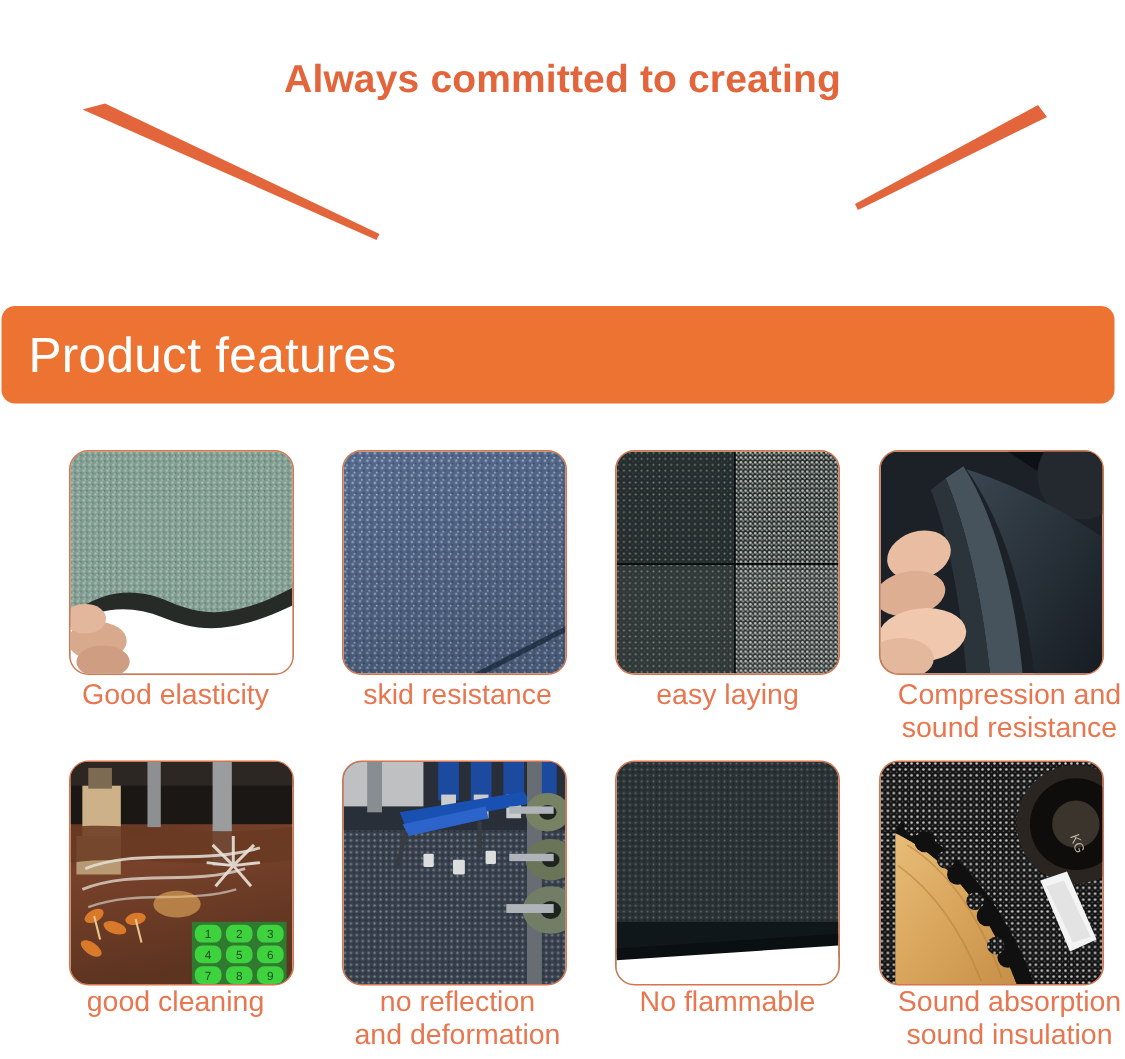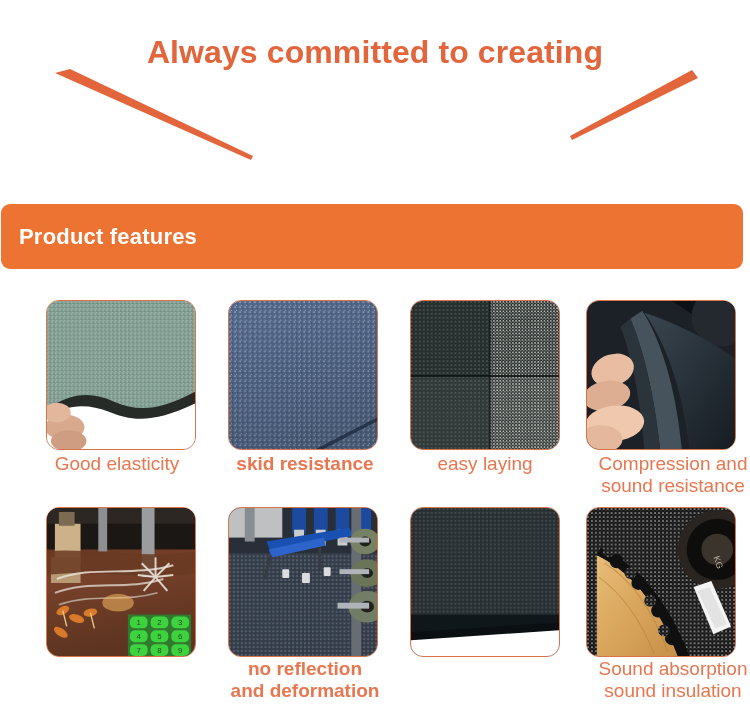--- a/index.html
+++ b/index.html
@@ -33,21 +33,21 @@
     height: 190px;
     pointer-events: none;
   }
   .headline {
     position: absolute;
     left: 0;
     top: 30px;
     width: 750px;
     text-align: center;
     color: #E2653C;
-    font-size: 32px;
+    font-size: 26px;
     font-weight: bold;
     line-height: 45px;
     letter-spacing: 0.1px;
   }
   .headline-line {
     display: block;
   }
 
   
   .section-banner {
@@ -59,22 +59,22 @@
     background: #ED7333;
     border-radius: 9px;
     box-sizing: border-box;
   }
   .section-banner-title {
     position: absolute;
     left: 18px;
     top: 50%;
     transform: translateY(-50%);
     color: #ffffff;
-    font-size: 22px;
-    font-weight: bold;
+    font-size: 33px;
+    font-weight: normal;
     letter-spacing: 0.2px;
     white-space: nowrap;
   }
 
   
   .features-grid {
     position: absolute;
     left: 0;
     top: 290px;
     width: 750px;
@@ -130,21 +130,21 @@
     top: 163px;
     width: 182px;
     color: #E8764F;
     font-size: 19px;
     line-height: 21.5px;
     text-align: center;
     white-space: pre-line;
   }
   
   .feature-cell.col-1 .caption { text-align: center; left: -4px; }
-  .feature-cell.col-2 .caption { text-align: center; left: 2px; font-weight: bold; }
+  .feature-cell.col-2 .caption { text-align: center; left: 2px; }
   .feature-cell.col-3 .caption { left: 0px; }
   .feature-cell.col-4 .caption { text-align: center; left: 8px; width: 186px; }
   .feature-row.row-2 .caption { top: 161px; }
 </style>
 </head>
 <body>
 
 <div class="hero">
 
   <svg class="hero-deco" viewBox="0 0 750 190" aria-hidden="true">
@@ -331,20 +331,21 @@
               <text x="11" y="25">4</text>
                 <text x="32" y="25">5</text>
                 <text x="53" y="25">6</text>
               <text x="11" y="39">7</text>
                 <text x="32" y="39">8</text>
                 <text x="53" y="39">9</text>
             </g>
           </g>
         </svg>
       </div>
+      <div class="caption">good cleaning</div>
     </div>
 
     <div class="feature-cell col-2">
       <div class="thumb">
         <svg class="thumb-art" viewBox="0 0 150 150" preserveAspectRatio="none">
           <defs>
             <pattern id="spk-gymfloor" width="4" height="4" patternUnits="userSpaceOnUse">
               <rect width="4" height="4" fill="#3a4350"></rect>
               <circle cx="1" cy="1" r="0.8" fill="#7c8899"></circle>
               <circle cx="3" cy="2.8" r="0.5" fill="#202833"></circle>
@@ -403,20 +404,21 @@
               <circle cx="1" cy="1" r="0.75" fill="#586468"></circle>
               <circle cx="3" cy="2.8" r="0.5" fill="#141a1c"></circle>
             </pattern>
           </defs>
           <rect width="150" height="150" fill="url(#spk-black)"></rect>
           <rect x="0" y="108" width="150" height="24" fill="#10171a"></rect>
           <path d="M0,130 L150,120 L150,150 L0,150 Z" fill="#ffffff"></path>
           <path d="M0,126 L150,116 L150,124 L0,134 Z" fill="#0a0f11"></path>
         </svg>
       </div>
+      <div class="caption">No flammable</div>
     </div>
 
     <div class="feature-cell col-4">
       <div class="thumb">
         <svg class="thumb-art" viewBox="0 0 150 150" preserveAspectRatio="none">
           <defs>
             <pattern id="spk-mat" width="4" height="4" patternUnits="userSpaceOnUse">
               <rect width="4" height="4" fill="#141414"></rect>
               <circle cx="1" cy="1" r="0.85" fill="#cfcfcf"></circle>
               <circle cx="3" cy="2.8" r="0.55" fill="#6b6b6b"></circle>

